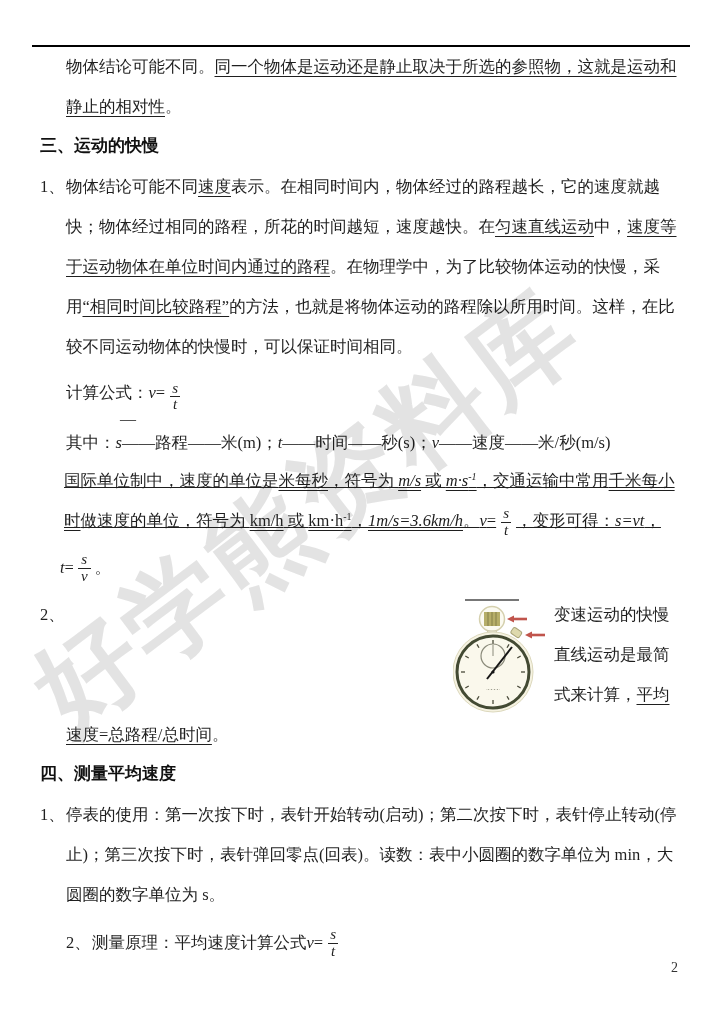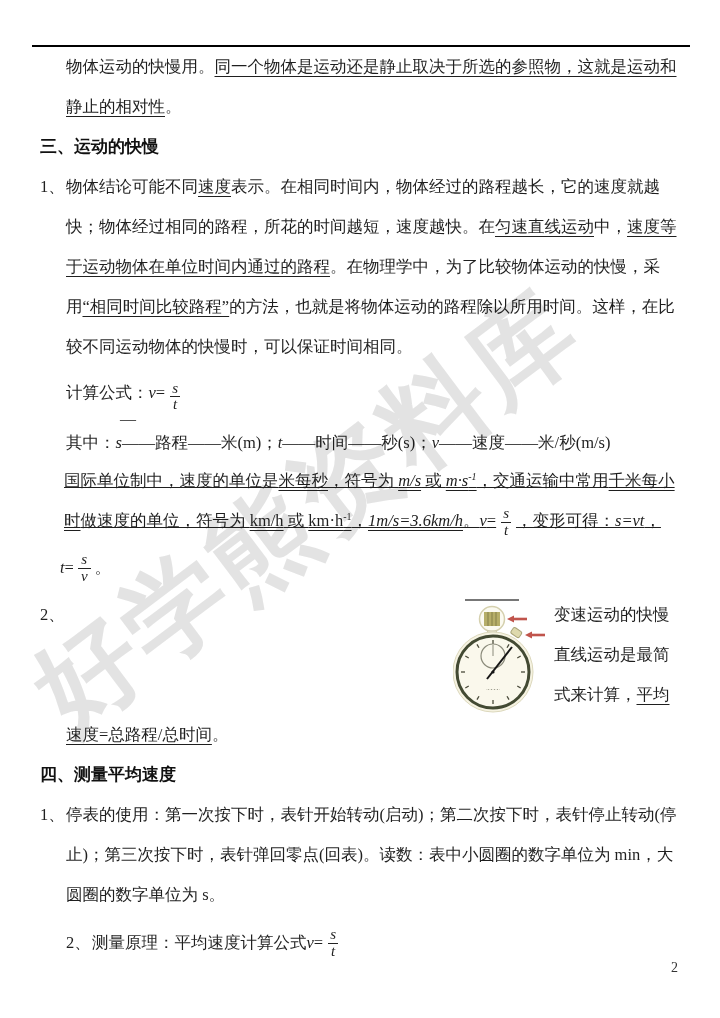--- a/index.html
+++ b/index.html
@@ -9,21 +9,21 @@
         font-family:"Liberation Sans","DejaVu Sans",sans-serif;font-weight:700;
         font-size:104px;letter-spacing:4px;color:#cdcdcd;opacity:.55;
         transform:rotate(-37deg);transform-origin:left center;pointer-events:none;}
   .content{position:absolute;left:0;top:0;width:720px;z-index:1;padding:0 40px;box-sizing:border-box;
         font-size:16.5px;line-height:40px;}
   .toprule{margin:45px 0 0 -8px;width:658px;border-top:2px solid #000;height:0;}
   .para{margin:0;}
   .ind26{padding-left:26px;}
   .ind24{padding-left:24px;text-decoration:underline;}
   .ind20{padding-left:20px;}
-  .hd{margin:0;font-family:Liberation Serif, serif;
+  .hd{margin:0;font-family:Liberation Mono, monospace;
       font-size:17px;font-weight:700;line-height:40px;color:#111;}
   .li{padding-left:26px;text-indent:-26px;}
   .li > *{text-indent:0;}
   .marker{display:inline-block;width:26px;}
   .u{text-decoration:underline;text-underline-offset:4px;text-decoration-thickness:1px;}
   .it{font-style:italic;font-family:"Liberation Serif","DejaVu Serif",serif;}
   sup{font-size:10px;line-height:0;}
   .fline{height:46px;display:flex;align-items:flex-end;}
   .frac{display:inline-flex;flex-direction:column;align-items:center;vertical-align:middle;
         line-height:1.05;font-size:15px;margin:0 4px;}
@@ -48,21 +48,21 @@
 <body>
 
 <div class="page">
 
   <div class="watermark">好学熊资料库</div>
 
   <div class="content">
 
     <div class="toprule"></div>
 
-    <p class="para ind26"><span>物体运动的快慢用。</span><span class="u">同一个物体是运动还是静止取决于所选的参照物，这就是运动和静止的相对性</span><span>。</span></p>
+    <p class="para ind26"><span>物体结论可能不同。</span><span class="u">同一个物体是运动还是静止取决于所选的参照物，这就是运动和静止的相对性</span><span>。</span></p>
 
     <h2 class="hd">三、运动的快慢</h2>
 
     <div class="li"><span class="marker">1、</span><span>物体结论可能不同</span><span class="u">速度</span><span>表示。在相同时间内，物体经过的路程越长，它的速度就越快；物体经过相同的路程，所花的时间越短，速度越快。在</span><span class="u">匀速直线运动</span><span>中，</span><span class="u">速度等于运动物体在单位时间内通过的路程</span><span>。在物理学中，为了比较物体运动的快慢，采用</span><span class="u">“相同时间比较路程”</span><span>的方法，也就是将物体运动的路程除以所用时间。这样，在比较不同运动物体的快慢时，可以保证时间相同。</span></div>
 
     <div class="fline ind26">
         <span>计算公式：</span>
         <span class="it">v</span>
         <span>=</span>
         <span class="frac">

